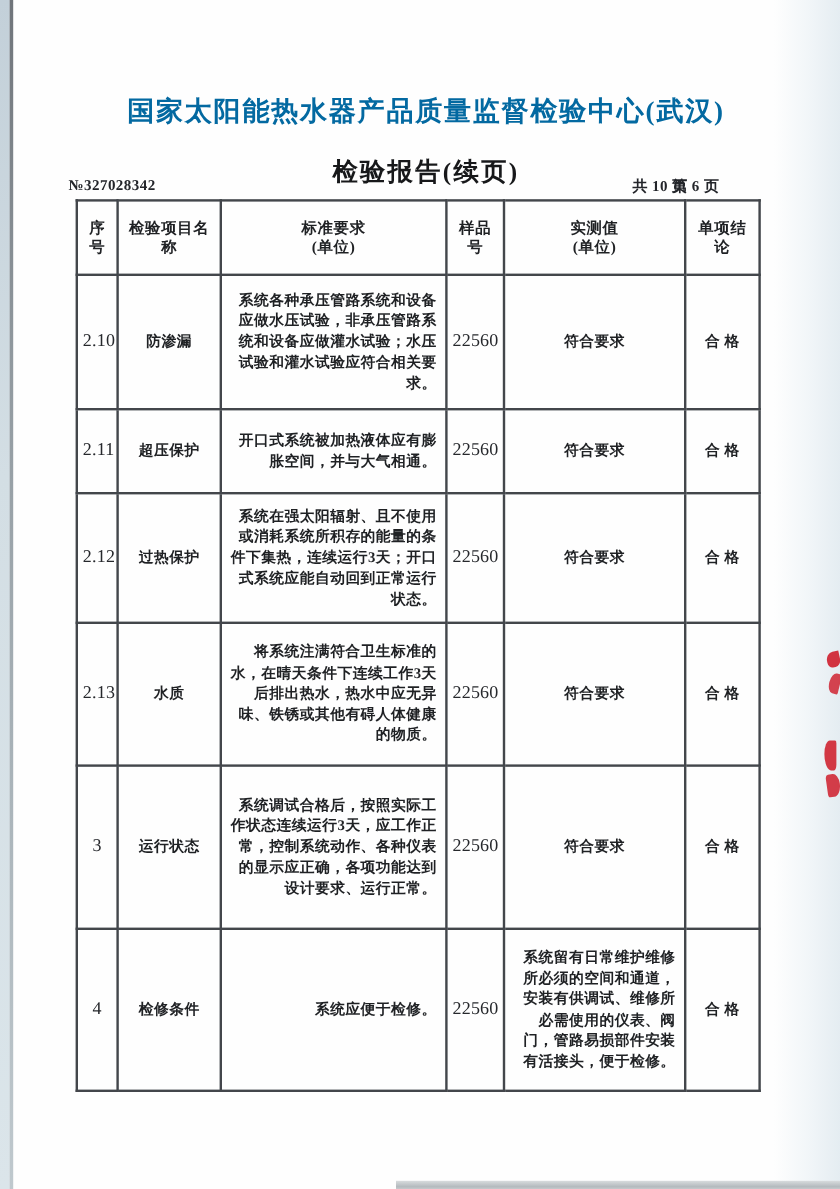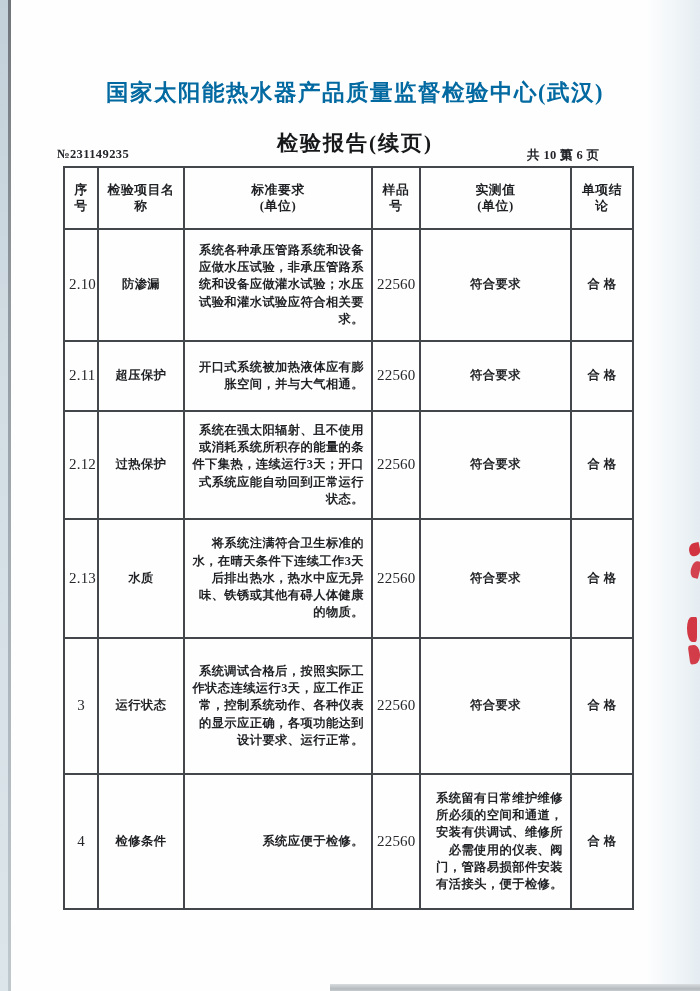--- a/index.html
+++ b/index.html
@@ -92,21 +92,21 @@
 <div class="stamp-frag frag1"></div>
 <div class="stamp-frag frag2"></div>
 <div class="stamp-frag frag3"></div>
 <div class="stamp-frag frag4"></div>
 
 <div class="title-wrap">
   <div class="title-main">国家太阳能热水器产品质量监督检验中心(武汉)</div>
   <div class="title-sub">检验报告(续页)</div>
 </div>
 
-<div class="meta meta-no">№231149235</div>
+<div class="meta meta-no">№327028342</div>
 <div class="meta meta-total">共 10 页</div>
 <div class="meta meta-page">第 6 页</div>
 
 <table class="report">
   <colgroup>
     <col style="width:34px">
       <col style="width:86px">
       <col style="width:188px">
     <col style="width:48px">
       <col style="width:151px">

